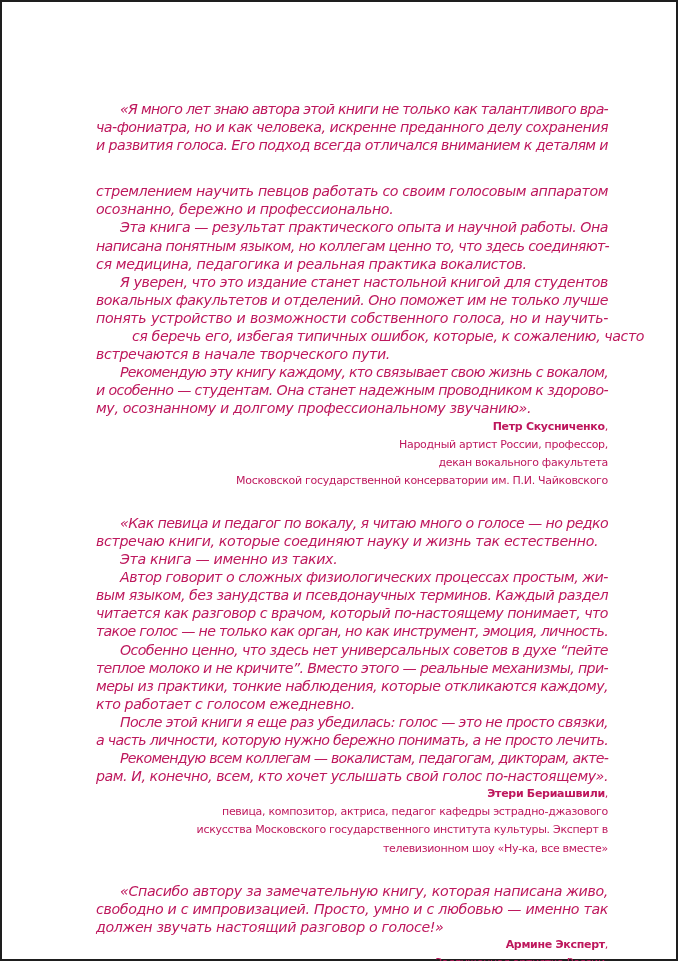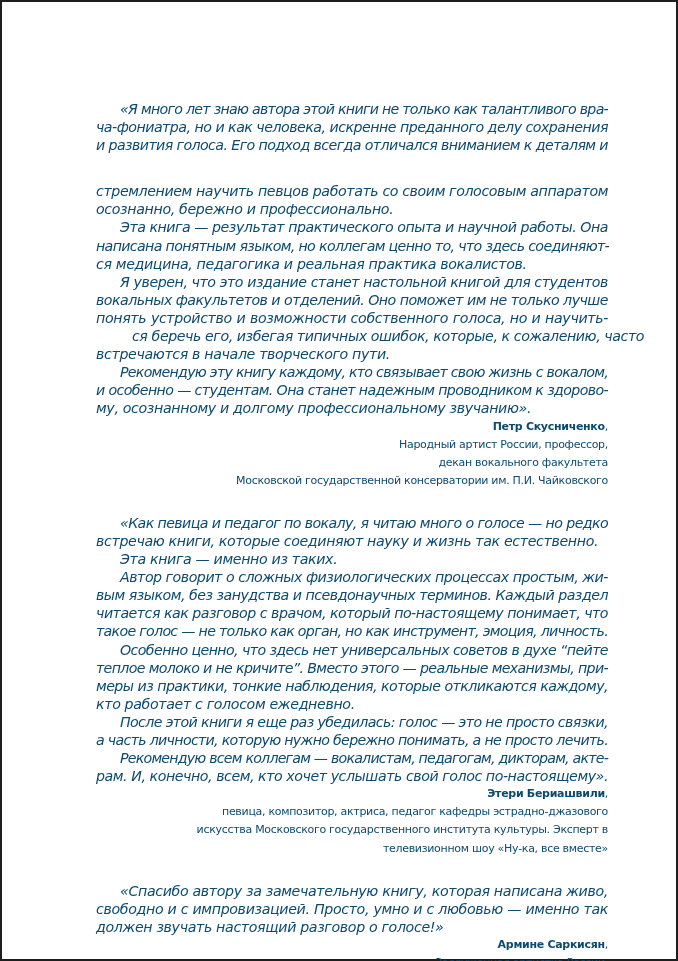--- a/index.html
+++ b/index.html
@@ -3,21 +3,21 @@
 <meta charset="utf-8">
 <style>
   html, body { margin: 0; padding: 0; background: #ffffff; }
   body { width: 678px; height: 961px; overflow: hidden; }
   .page {
     position: relative;
     width: 674px; height: 957px;
     border: 2px solid #1e1e1e;
     background: #ffffff;
     font-family: "DejaVu Sans", sans-serif;
-    color: #0c4a6e;
+    color: #be185d;
   }
   .content {
     position: absolute;
     left: 94px; top: 98px;
     width: 512px;
   }
   .quote { font-style: italic; font-size: 14.2px; line-height: 18.1px; letter-spacing: -0.35px; }
   .line { display: block; text-align: justify; text-align-last: justify; white-space: nowrap; height: 18.1px; }
   .line.last { text-align-last: left; }
   .line.indent { padding-left: 24px; }
@@ -86,19 +86,19 @@
       </div>
     </div>
 
     <div class="testimonial block3">
       <div class="quote">
           <span class="line indent">«Спасибо автору за замечательную книгу, которая написана живо,</span>
           <span class="line">свободно и с импровизацией. Просто, умно и с любовью — именно так</span>
           <span class="line last">должен звучать настоящий разговор о голосе!»</span>
         </div>
       <div class="sig">
-        <span class="sline"><span class="name">Армине Саркисян</span><span>,</span></span>
+        <span class="sline"><span class="name">Армине Эксперт</span><span>,</span></span>
         <span class="sline">Заслуженная артистка России,</span>
       </div>
     </div>
 
   </div>
 </div>
 
 </body></html>

